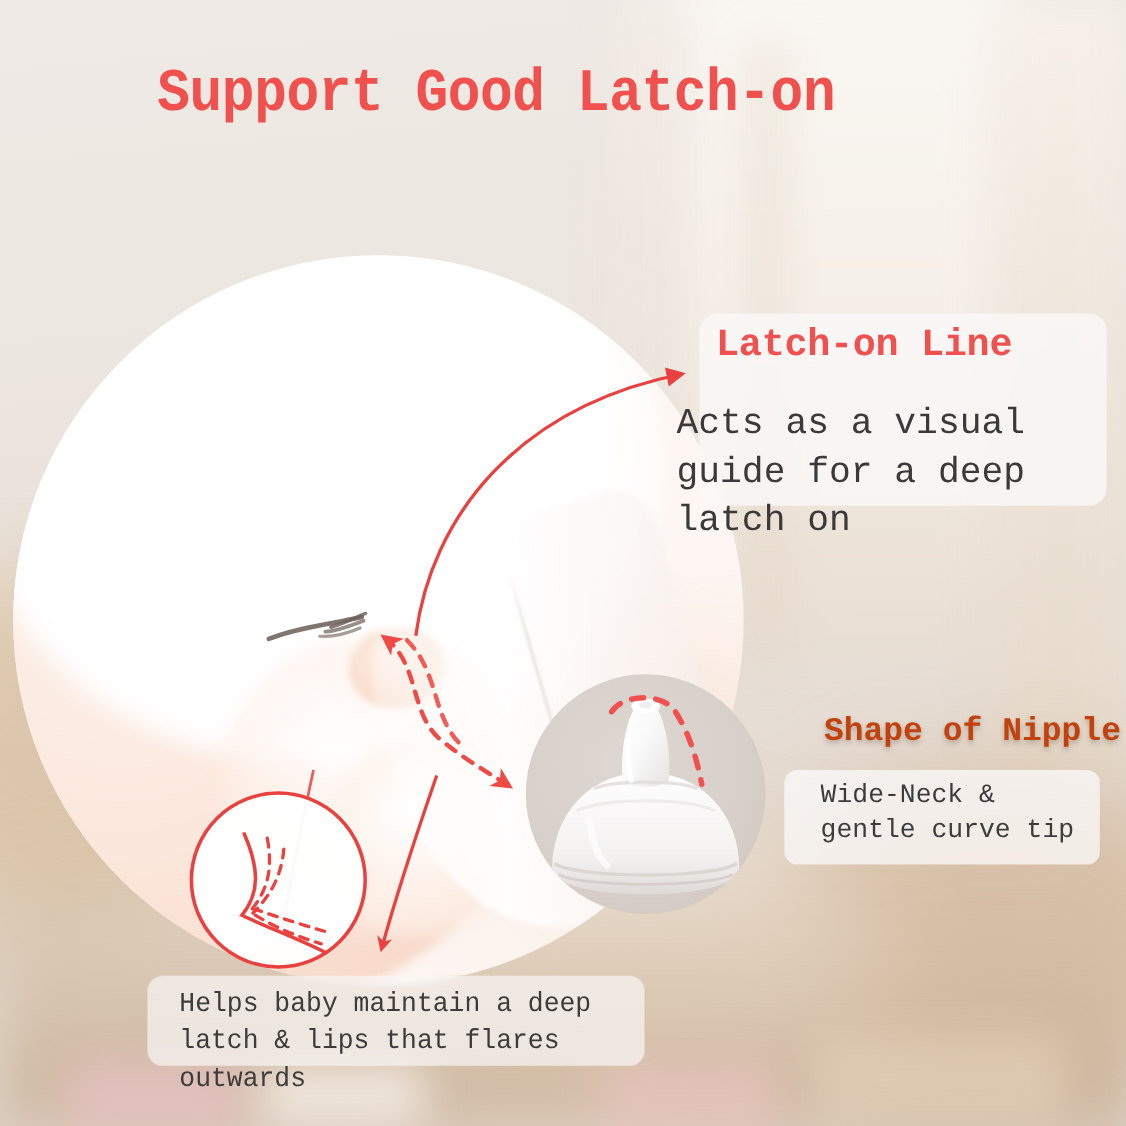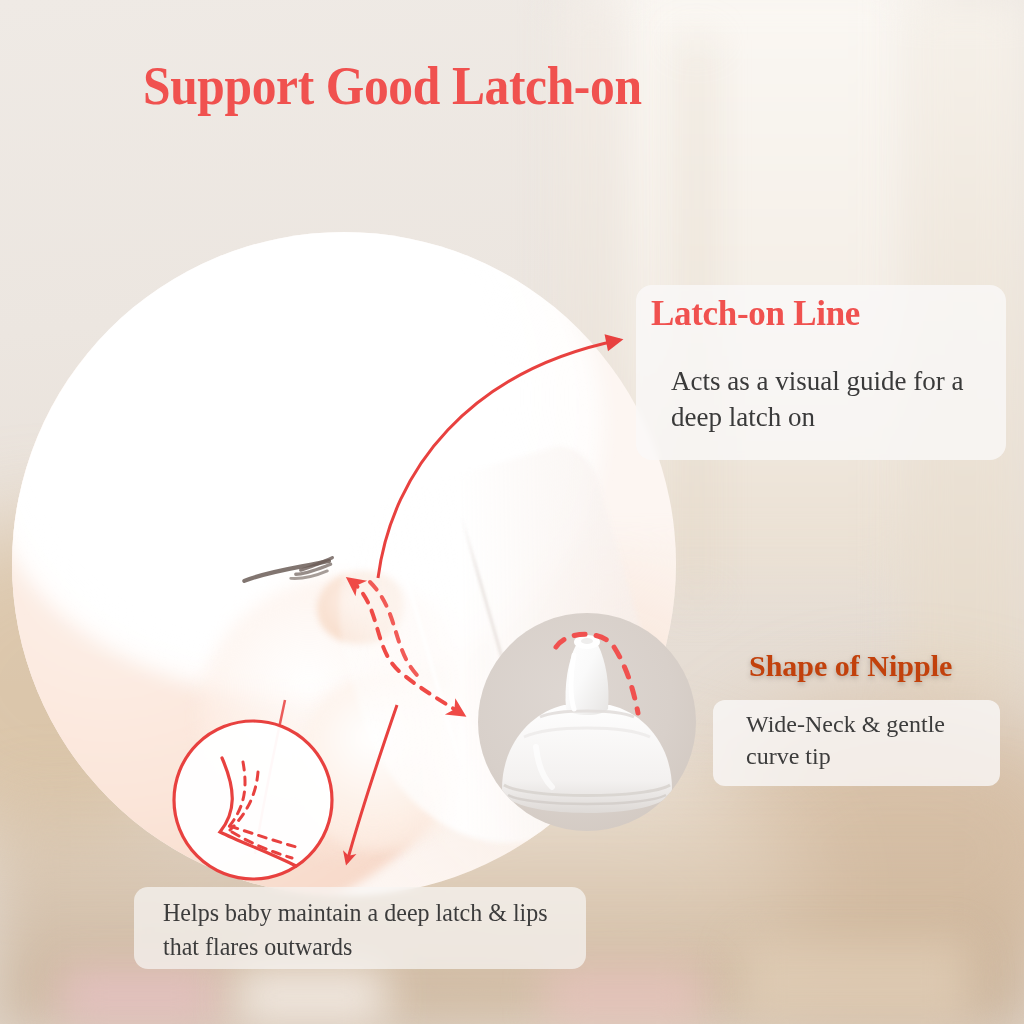--- a/index.html
+++ b/index.html
@@ -5,21 +5,21 @@
   html, body {
     margin: 0;
     padding: 0;
     background: #ffffff;
   }
   #stage {
     position: relative;
     width: 1024px;
     height: 1024px;
     overflow: hidden;
-    font-family: Liberation Serif, serif;
+    font-family: Liberation Mono, monospace;
     background: #ece7e2;
   }
 
   
   .bg-base {
     position: absolute; inset: 0;
     background:
       linear-gradient(175deg, #efeae5 0%, #ece6e0 30%, #e8e0d8 55%, #e3d9ce 78%, #ded2c6 100%);
   }
   .bg-blob {
@@ -195,24 +195,24 @@
     top: 294px;
     font-size: 35px;
     font-weight: 700;
     color: #f0514f;
     letter-spacing: -0.3px;
     white-space: nowrap;
     text-align: right;
   }
   .latch-body {
     position: absolute;
-    left: 671px;
+    left: 615px;
     top: 364px;
     width: 345px;
-    font-size: 27px;
+    font-size: 33px;
     line-height: 1.33;
     color: #3a3a3a;
   }
 
   .nipple-title {
     position: absolute;
     left: 749px;
     top: 649px;
     font-size: 30px;
     font-weight: 700;

